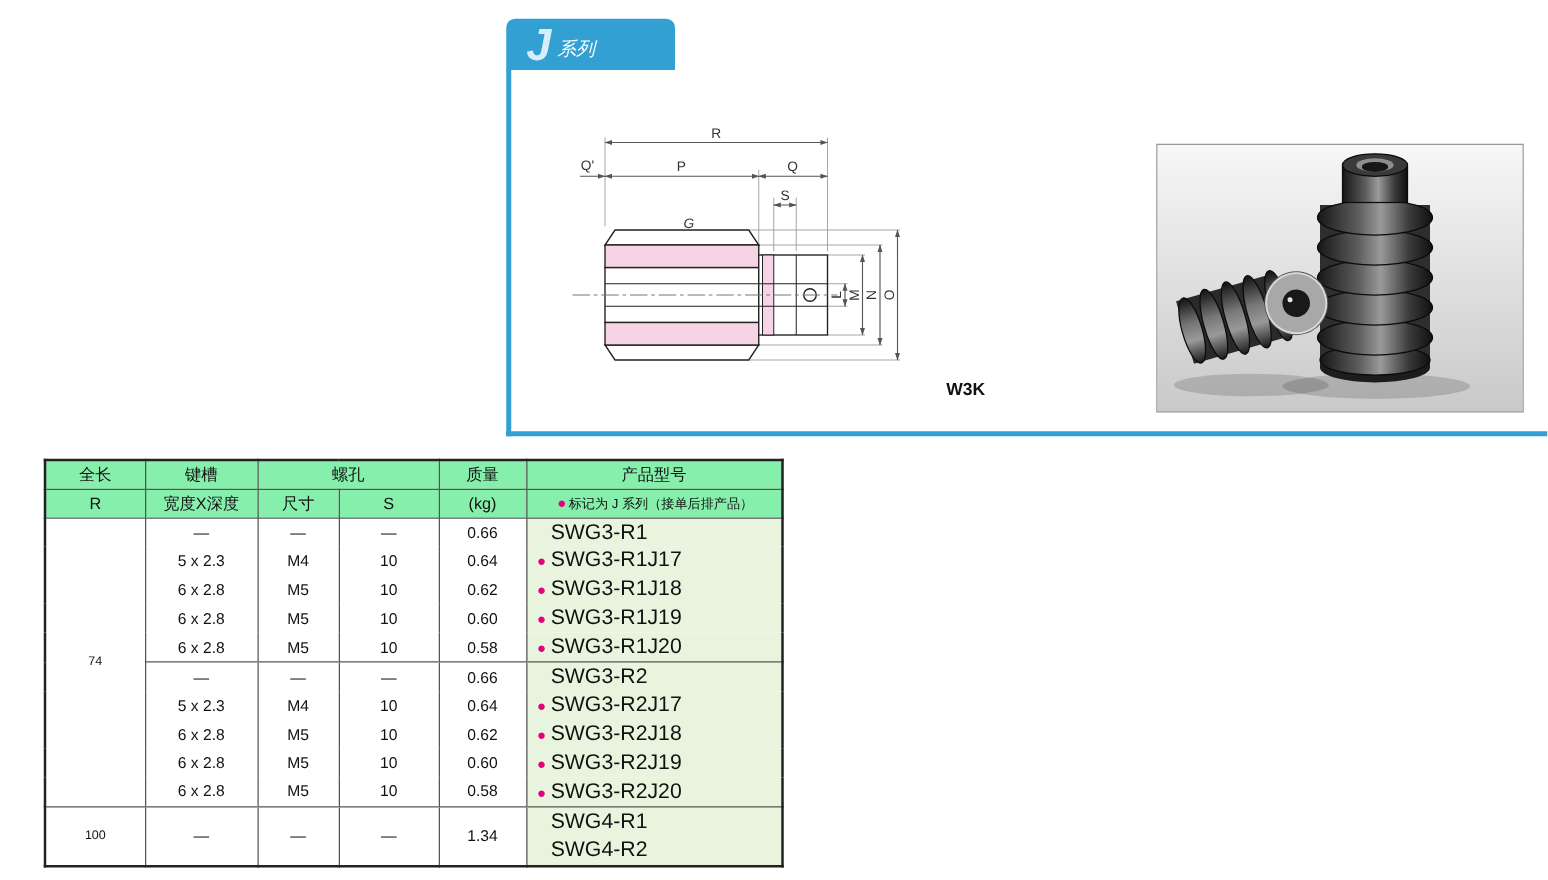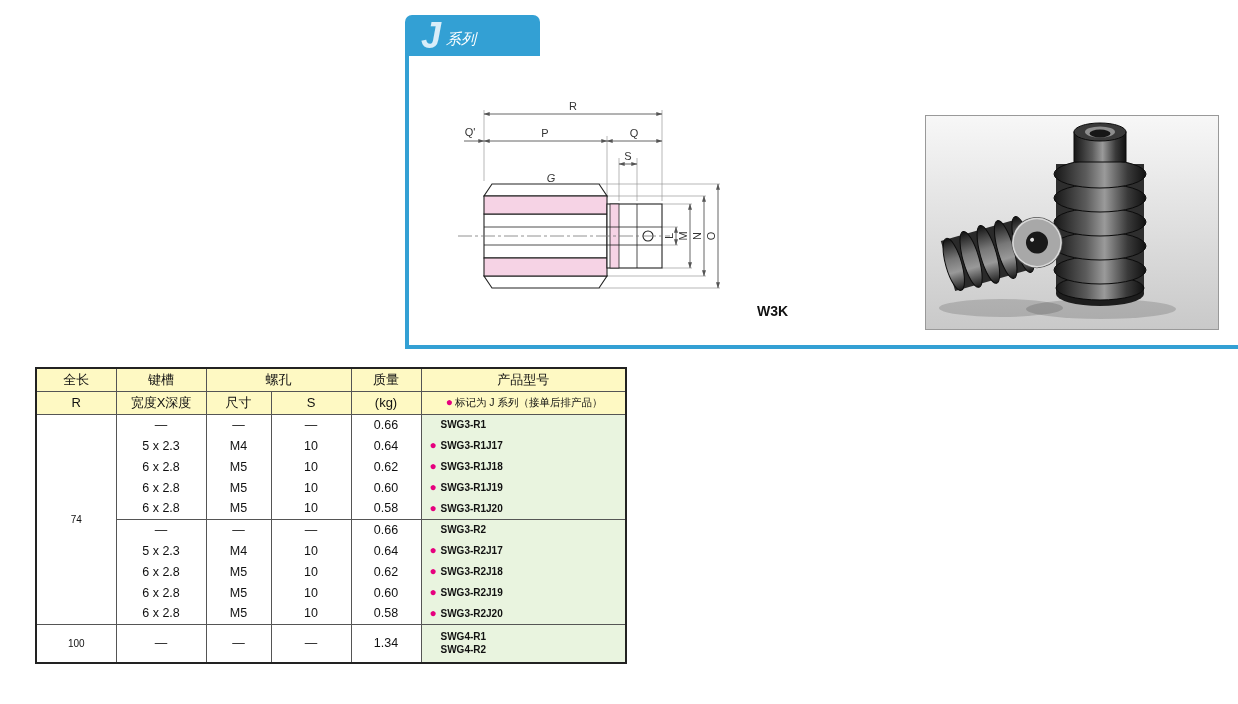--- a/index.html
+++ b/index.html
@@ -35,35 +35,35 @@
   }
 
   
   .spec-table {
     position:absolute; left:35px; top:367px; width:590px;
     border-collapse:collapse; table-layout:fixed;
     border:2px solid #222; font-size:12.5px;
   }
   .spec-table th {
     border:1px solid #555; font-weight:normal; font-size:13px;
-    height:23px; background:#fef9c3; text-align:center;
+    height:23px; background:#86efac; text-align:center;
   }
   .spec-table th.note { font-size:10.5px; }
   .spec-table td {
     border-left:1px solid #555; border-right:1px solid #555;
     text-align:center; height:21px; font-size:12.5px; background:#fff;
   }
   .spec-table tr.sub td { border-top:1px solid #555; }
   .spec-table tbody.g100 td { border-top:1px solid #555; height:39px; }
   .spec-table td.rcell { font-size:10px; }
   .spec-table td.model {
     text-align:left; background:#E9F4DF; padding-left:8px; line-height:1.35;
   }
   .dot { display:inline-block; width:11px; color:#E6007E; font-size:12px; }
-  .mname { font-weight:bold; font-size:10px; }
+  .mname { font-weight:normal; font-size:17px; }
 </style>
 </head>
 <body>
 
 <div class="series-frame"></div>
 
 <div class="series-tab">
   <span class="j">J</span>
   <span class="sx">系列</span>
 </div>

